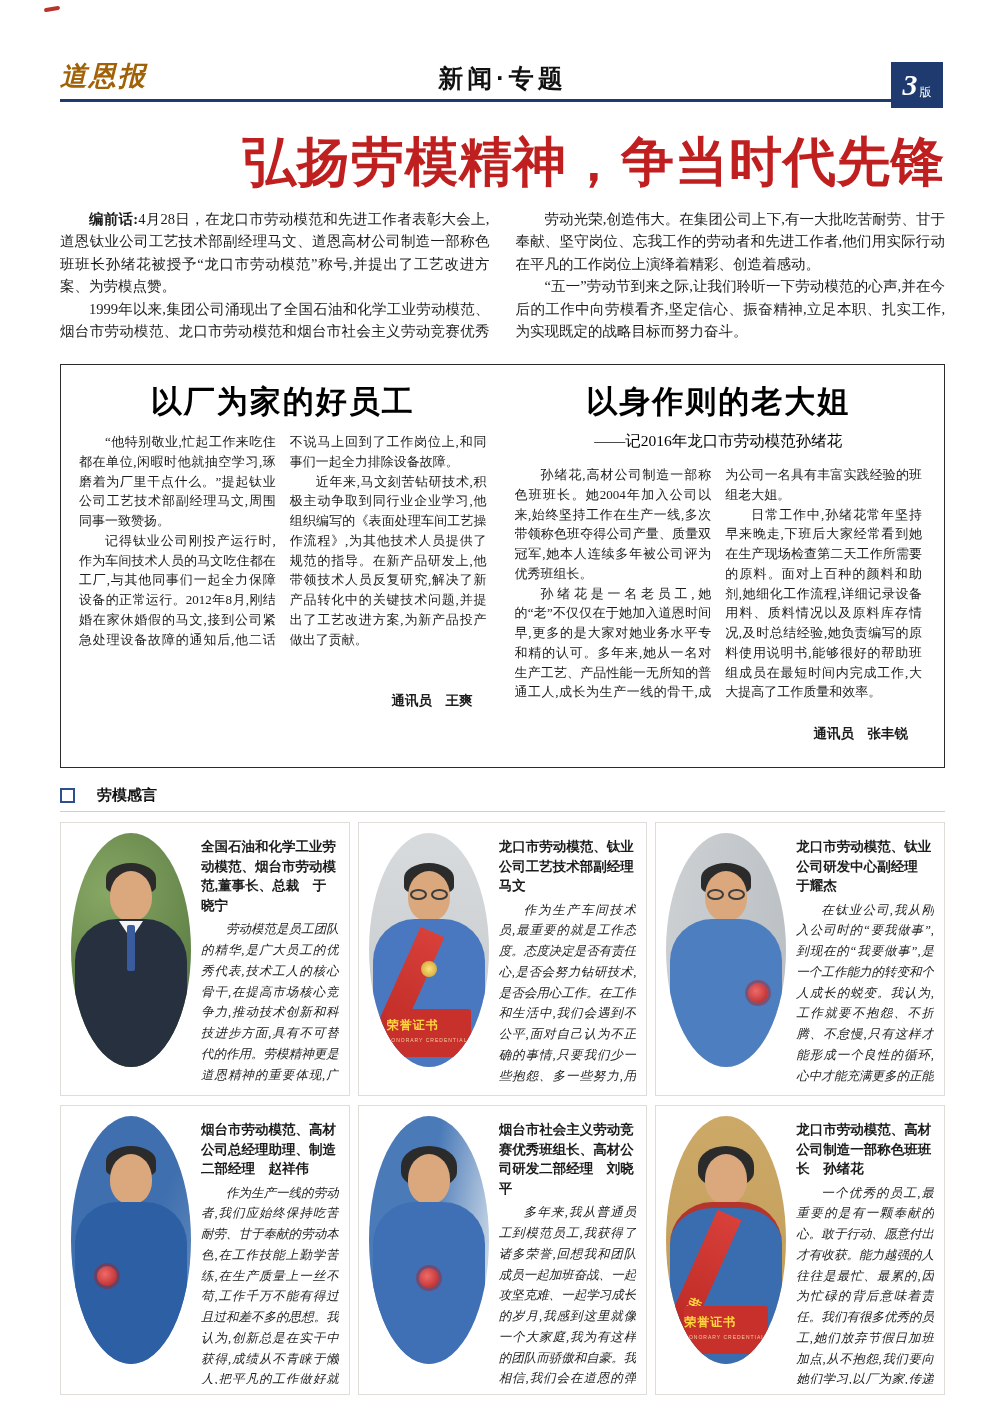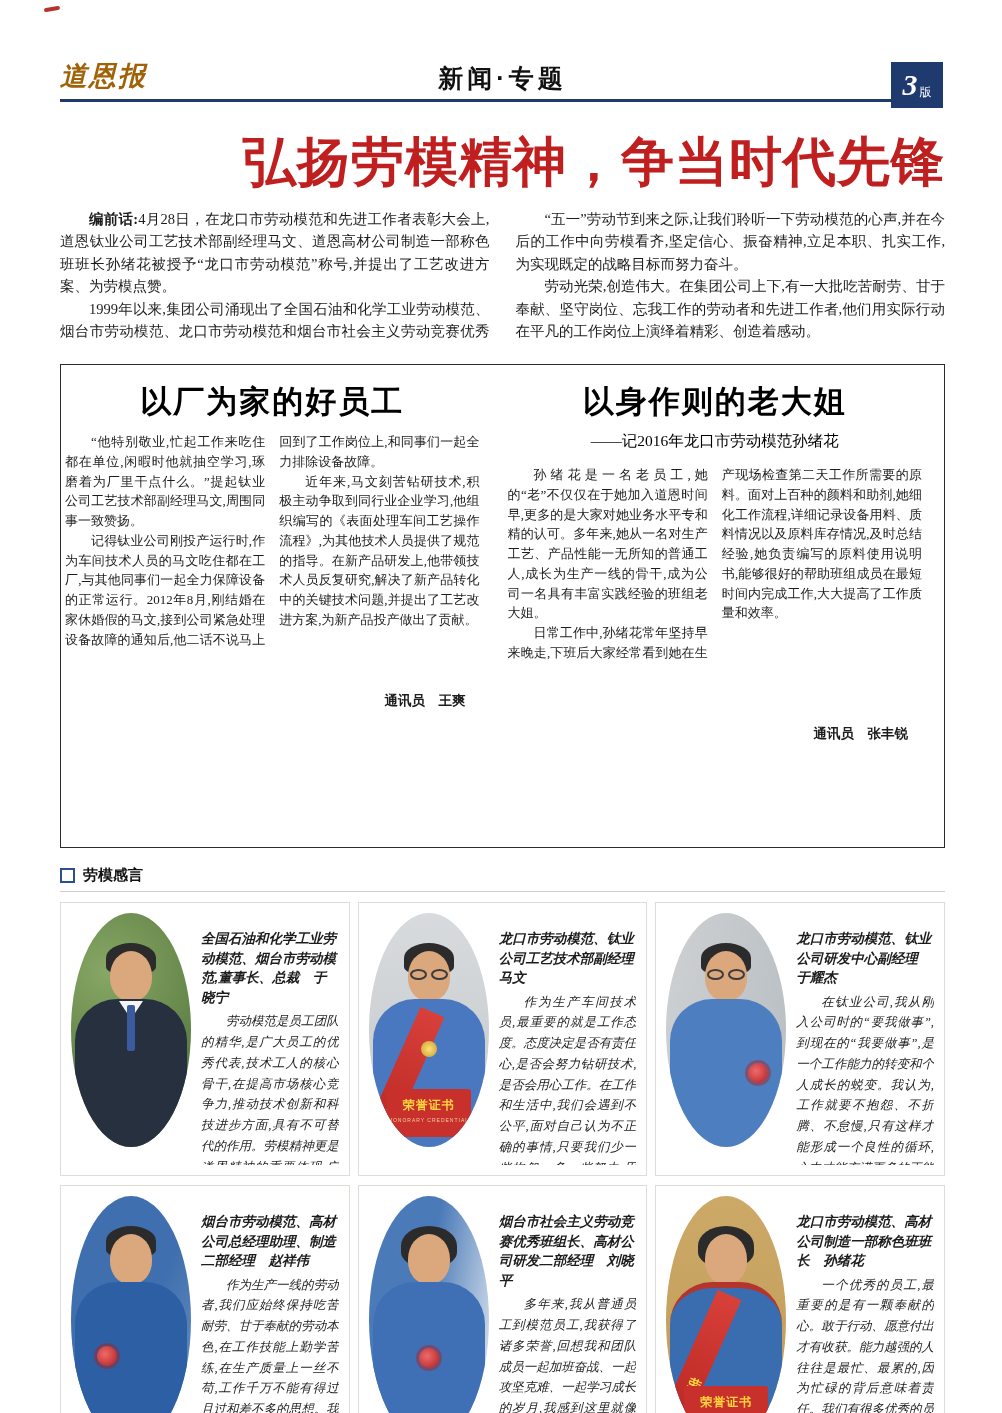--- a/index.html
+++ b/index.html
@@ -51,22 +51,22 @@
   .intro{margin-top:14px;display:flex;gap:26px;height:134px;overflow:hidden;}
   .intro .col{flex:1;}
   .intro p{
     margin:0;font-size:14.5px;line-height:1.55;text-align:justify;text-indent:2em;
   }
   .intro .lead-label{font-family:Liberation Serif, serif;font-weight:bold;}
 
   
   .article-box{
     margin-top:22px;border:1px solid #2b2b2b;
-    height:484px;box-sizing:border-box;
-    padding:20px 22px 14px 4px;
+    height:404px;box-sizing:border-box;
+    padding:20px 22px 14px 18px;
     display:flex;gap:28px;overflow:hidden;
   }
   .article{flex:1;display:flex;flex-direction:column;overflow:hidden;}
   .article-title{
     text-align:center;font-family:"Liberation Sans","DejaVu Sans",sans-serif;
     font-weight:bold;font-size:31px;line-height:1.1;letter-spacing:2px;color:#000;
   }
   .article-sub{
     text-align:center;font-size:15.5px;margin-top:12px;color:#000;
   }
@@ -77,41 +77,41 @@
   }
   .article-body p{margin:0;text-indent:2em;}
   .article-byline{
     text-align:right;font-weight:bold;font-size:13.5px;
     padding-right:14px;margin-top:6px;
     font-family:"Liberation Sans","DejaVu Sans",sans-serif;
   }
 
   
   .gallery-label{
-    margin-top:18px;display:flex;align-items:center;gap:8px;
+    margin-top:18px;display:flex;align-items:center;gap:22px;
     font-family:"Liberation Sans","DejaVu Sans",sans-serif;
     font-weight:bold;font-size:15px;color:#111;
   }
   .label-square{width:11px;height:11px;border:2px solid #2d4f8f;display:inline-block;background:#fff;}
   .gallery-rule{height:1px;background:#cfcfcf;margin-top:6px;}
 
   .card-grid{
     margin-top:10px;
     display:grid;grid-template-columns:repeat(3,1fr);
     grid-template-rows:274px 290px;gap:9px 8px;
   }
   .card{
     border:1px solid #e0ddd8;background:#fff;
     box-sizing:border-box;padding:10px;
     display:flex;gap:10px;overflow:hidden;
   }
   .card-text{flex:1;overflow:hidden;}
   .card-header{
     font-family:"Liberation Sans","DejaVu Sans",sans-serif;
-    font-weight:bold;font-size:13.5px;line-height:1.45;margin:16px 0 4px 0;font-style:italic;
+    font-weight:bold;font-size:13.5px;line-height:1.45;margin:4px 0 4px 0;
   }
   .card-body{
     font-size:12.5px;line-height:1.66;text-align:justify;text-indent:2em;margin:0;
     font-style:italic;
   }
 
   
   .photo{
     width:120px;height:234px;flex-shrink:0;
     border-radius:50%;position:relative;overflow:hidden;
@@ -130,21 +130,21 @@
     background:linear-gradient(#d8403a,#b5231f);transform:rotate(24deg);
     display:flex;align-items:flex-start;justify-content:center;
     writing-mode:vertical-rl;color:#ffd83d;
     font-family:"Liberation Sans","DejaVu Sans",sans-serif;
     font-weight:bold;font-size:13px;letter-spacing:6px;padding-top:10px;box-sizing:border-box;
   }
   .ph-medal{position:absolute;top:128px;left:50%;transform:translateX(-50%);width:16px;height:16px;border-radius:50%;background:radial-gradient(#ffe27a,#c79a2d);}
   .ph-cert{
     position:absolute;bottom:10px;left:50%;transform:translateX(-50%);
     width:84px;height:48px;background:#c8312b;border-radius:3px;
-    text-align:center;color:#ffd83d;overflow:hidden;
+    text-align:left;color:#ffd83d;overflow:hidden;
     font-family:"Liberation Sans","DejaVu Sans",sans-serif;
   }
   .ph-cert .t{font-size:12px;font-weight:bold;margin-top:8px;letter-spacing:1px;}
   .ph-cert .s{font-size:5px;letter-spacing:1px;color:#f5c9a0;margin-top:3px;}
 
   
   .photo-c1{background:radial-gradient(circle at 30% 25%, #87a765, #5c7d43 60%, #46622f);}
   .photo-c1 .ph-body{background:#26303f;}
   .photo-c2{background:linear-gradient(#d8dbdd,#c4c8ca);}
   .photo-c2 .ph-body{background:#4a78c0;}
@@ -179,42 +179,43 @@
     </div>
 
     <div class="headline">弘扬劳模精神，争当时代先锋</div>
 
     <div class="intro">
       <div class="col">
         <p><span class="lead-label">编前话:</span><span>4月28日，在龙口市劳动模范和先进工作者表彰大会上,道恩钛业公司工艺技术部副经理马文、道恩高材公司制造一部称色班班长孙绪花被授予“龙口市劳动模范”称号,并提出了工艺改进方案、为劳模点赞。</span></p>
         <p>1999年以来,集团公司涌现出了全国石油和化学工业劳动模范、烟台市劳动模范、龙口市劳动模范和烟台市社会主义劳动竞赛优秀班组长等先模人物。</p>
       </div>
       <div class="col">
+        <p>劳动光荣,创造伟大。在集团公司上下,有一大批吃苦耐劳、甘于奉献、坚守岗位、忘我工作的劳动者和先进工作者,他们用实际行动在平凡的工作岗位上演绎着精彩、创造着感动。</p>
         <p>“五一”劳动节到来之际,让我们聆听一下劳动模范的心声,并在今后的工作中向劳模看齐,坚定信心、振奋精神,立足本职、扎实工作,为实现既定的战略目标而努力奋斗。</p>
-        <p>劳动光荣,创造伟大。在集团公司上下,有一大批吃苦耐劳、甘于奉献、坚守岗位、忘我工作的劳动者和先进工作者,他们用实际行动在平凡的工作岗位上演绎着精彩、创造着感动。</p>
       </div>
     </div>
 
     <div class="article-box">
 
       <div class="article">
         <div class="article-title">以厂为家的好员工</div>
         <div class="article-body">
           <p>“他特别敬业,忙起工作来吃住都在单位,闲暇时他就抽空学习,琢磨着为厂里干点什么。”提起钛业公司工艺技术部副经理马文,周围同事一致赞扬。</p>
           <p>记得钛业公司刚投产运行时,作为车间技术人员的马文吃住都在工厂,与其他同事们一起全力保障设备的正常运行。2012年8月,刚结婚在家休婚假的马文,接到公司紧急处理设备故障的通知后,他二话不说马上回到了工作岗位上,和同事们一起全力排除设备故障。</p>
           <p>近年来,马文刻苦钻研技术,积极主动争取到同行业企业学习,他组织编写的《表面处理车间工艺操作流程》,为其他技术人员提供了规范的指导。在新产品研发上,他带领技术人员反复研究,解决了新产品转化中的关键技术问题,并提出了工艺改进方案,为新产品投产做出了贡献。</p>
 
         </div>
         <div class="article-byline">通讯员　王爽</div>
       </div>
 
       <div class="article">
         <div class="article-title">以身作则的老大姐</div>
         <div class="article-sub">——记2016年龙口市劳动模范孙绪花</div>
         <div class="article-body">
+          <p>孙绪花,高材公司制造一部称色班班长。她2004年加入公司以来,始终坚持工作在生产一线,多次带领称色班夺得公司产量、质量双冠军,她本人连续多年被公司评为优秀班组长。</p>
           <p>孙绪花是一名老员工,她的“老”不仅仅在于她加入道恩时间早,更多的是大家对她业务水平专和精的认可。多年来,她从一名对生产工艺、产品性能一无所知的普通工人,成长为生产一线的骨干,成为公司一名具有丰富实践经验的班组老大姐。</p>
           <p>日常工作中,孙绪花常年坚持早来晚走,下班后大家经常看到她在生产现场检查第二天工作所需要的原料。面对上百种的颜料和助剂,她细化工作流程,详细记录设备用料、质料情况以及原料库存情况,及时总结经验,她负责编写的原料使用说明书,能够很好的帮助班组成员在最短时间内完成工作,大大提高了工作质量和效率。</p>
 
         </div>
         <div class="article-byline">通讯员　张丰锐</div>
       </div>
 
     </div>
 
     <div class="gallery-label">

